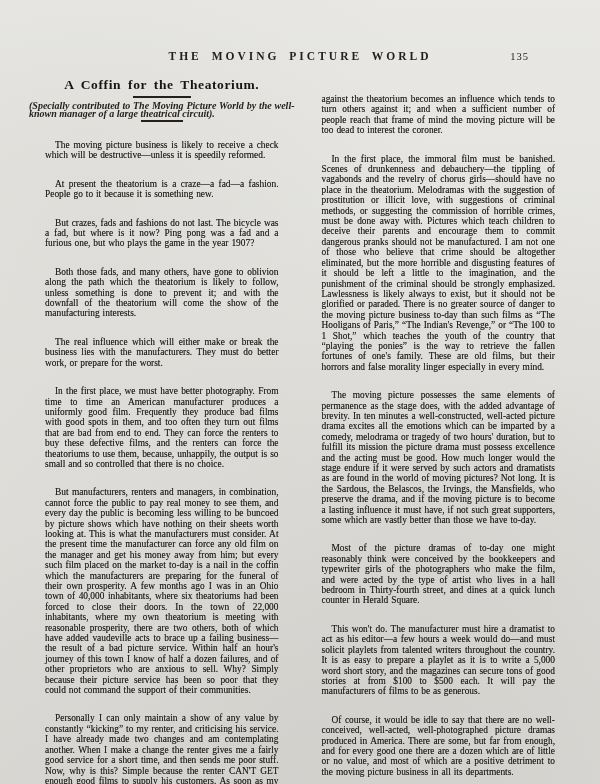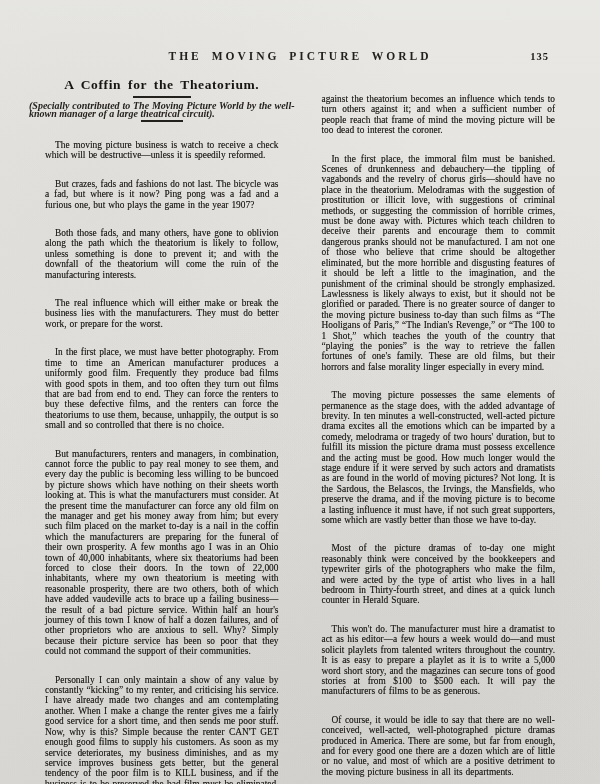--- a/index.html
+++ b/index.html
@@ -25,22 +25,22 @@
     position:relative;
     height:22px;
   }
   .journal-title{
     display:block;text-align:center;
     font-size:11.5px;font-weight:bold;letter-spacing:3px;
     word-spacing:4px;
     color:#221f1c;
   }
   .page-number{
-    position:absolute;right:24px;top:1px;
-    font-size:10.5px;font-weight:bold;letter-spacing:1px;
+    position:absolute;right:44px;top:1px;
+    font-size:10.5px;font-weight:normal;letter-spacing:1px;
   }
   .columns{
     display:flex;gap:7px;
     margin-top:4px;
   }
   .col{
     width:269.5px;
     text-align:justify;
   }
   .article-head{text-align:center;}
@@ -95,23 +95,24 @@
 
   <div class="columns">
 
     <div class="col">
       <div class="article-head">
         <h1 class="article-title">A Coffin for the Theatorium.</h1>
         <div class="rule"></div>
         <p class="contribution-note">(Specially contributed to The Moving Picture World by the well-known manager of a large theatrical circuit).</p>
         <div class="rule thin"></div>
       </div>
-      <p class="body">The moving picture business is watch to receive a check which will be destructive—unless it is speedily reformed.</p>
+      <p class="body">The moving picture business is likely to receive a check which will be destructive—unless it is speedily reformed.</p>
+      <p class="body">At present the theatorium is a craze—a fad—a fashion. People go to it because it is something new.</p>
       <p class="body">But crazes, fads and fashions do not last. The bicycle was a fad, but where is it now? Ping pong was a fad and a furious one, but who plays the game in the year 1907?</p>
-      <p class="body">Both those fads, and many others, have gone to oblivion along the path which the theatorium is likely to follow, unless something is done to prevent it; and with the downfall of the theatorium will come the ruin of the manufacturing interests.</p>
+      <p class="body">Both those fads, and many others, have gone to oblivion along the path which the theatorium is likely to follow, unless something is done to prevent it; and with the downfall of the theatorium will come the show of the manufacturing interests.</p>
       <p class="body">The real influence which will either make or break the business lies with the manufacturers. They must do better work, or prepare for the worst.</p>
       <p class="body">In the first place, we must have better photography. From time to time an American manufacturer produces a uniformly good film. Frequently they produce bad films with good spots in them, and too often they turn out films that are bad from end to end. They can force the renters to buy these defective films, and the renters can force the theatoriums to use them, because, unhappily, the output is so small and so controlled that there is no choice.</p>
       <p class="body">But manufacturers, renters and managers, in combination, cannot force the public to pay real money to see them, and every day the public is becoming less willing to be buncoed by picture shows which have nothing on their sheets worth looking at. This is what the manufacturers must consider. At the present time the manufacturer can force any old film on the manager and get his money away from him; but every such film placed on the market to-day is a nail in the coffin which the manufacturers are preparing for the funeral of their own prosperity. A few months ago I was in an Ohio town of 40,000 inhabitants, where six theatoriums had been forced to close their doors. In the town of 22,000 inhabitants, where my own theatorium is meeting with reasonable prosperity, there are two others, both of which have added vaudeville acts to brace up a failing business—the result of a bad picture service. Within half an hour's journey of this town I know of half a dozen failures, and of other proprietors who are anxious to sell. Why? Simply because their picture service has been so poor that they could not command the support of their communities.</p>
       <p class="body">Personally I can only maintain a show of any value by constantly “kicking” to my renter, and criticising his service. I have already made two changes and am contemplating another. When I make a change the renter gives me a fairly good service for a short time, and then sends me poor stuff. Now, why is this? Simple because the renter CAN'T GET enough good films to supply his customers. As soon as my service deteriorates, my business diminishes, and as my service improves business gets better, but the general tendency of the poor film is to KILL business, and if the business is to be preserved the bad film must be eliminated. Every time a visitor to a theatorium is allowed to see a bad film one more weight is thrown into the scale which will eventually turn him against moving pictures; and every single man who turns</p>
     </div>
 
     <div class="col">
       <p class="body noindent">against the theatorium becomes an influence which tends to turn others against it; and when a sufficient number of people reach that frame of mind the moving picture will be too dead to interest the coroner.</p>
       <p class="body">In the first place, the immoral film must be banished. Scenes of drunkenness and debauchery—the tippling of vagabonds and the revelry of chorus girls—should have no place in the theatorium. Melodramas with the suggestion of prostitution or illicit love, with suggestions of criminal methods, or suggesting the commission of horrible crimes, must be done away with. Pictures which teach children to deceive their parents and encourage them to commit dangerous pranks should not be manufactured. I am not one of those who believe that crime should be altogether eliminated, but the more horrible and disgusting features of it should be left a little to the imagination, and the punishment of the criminal should be strongly emphasized. Lawlessness is likely always to exist, but it should not be glorified or paraded. There is no greater source of danger to the moving picture business to-day than such films as “The Hooligans of Paris,” “The Indian's Revenge,” or “The 100 to 1 Shot,” which teaches the youth of the country that “playing the ponies” is the way to retrieve the fallen fortunes of one's family. These are old films, but their horrors and false morality linger especially in every mind.</p>
       <p class="body">The moving picture possesses the same elements of permanence as the stage does, with the added advantage of brevity. In ten minutes a well-constructed, well-acted picture drama excites all the emotions which can be imparted by a comedy, melodrama or tragedy of two hours' duration, but to fulfill its mission the picture drama must possess excellence and the acting must be good. How much longer would the stage endure if it were served by such actors and dramatists as are found in the world of moving pictures? Not long. It is the Sardous, the Belascos, the Irvings, the Mansfields, who preserve the drama, and if the moving picture is to become a lasting influence it must have, if not such great supporters, some which are vastly better than those we have to-day.</p>

